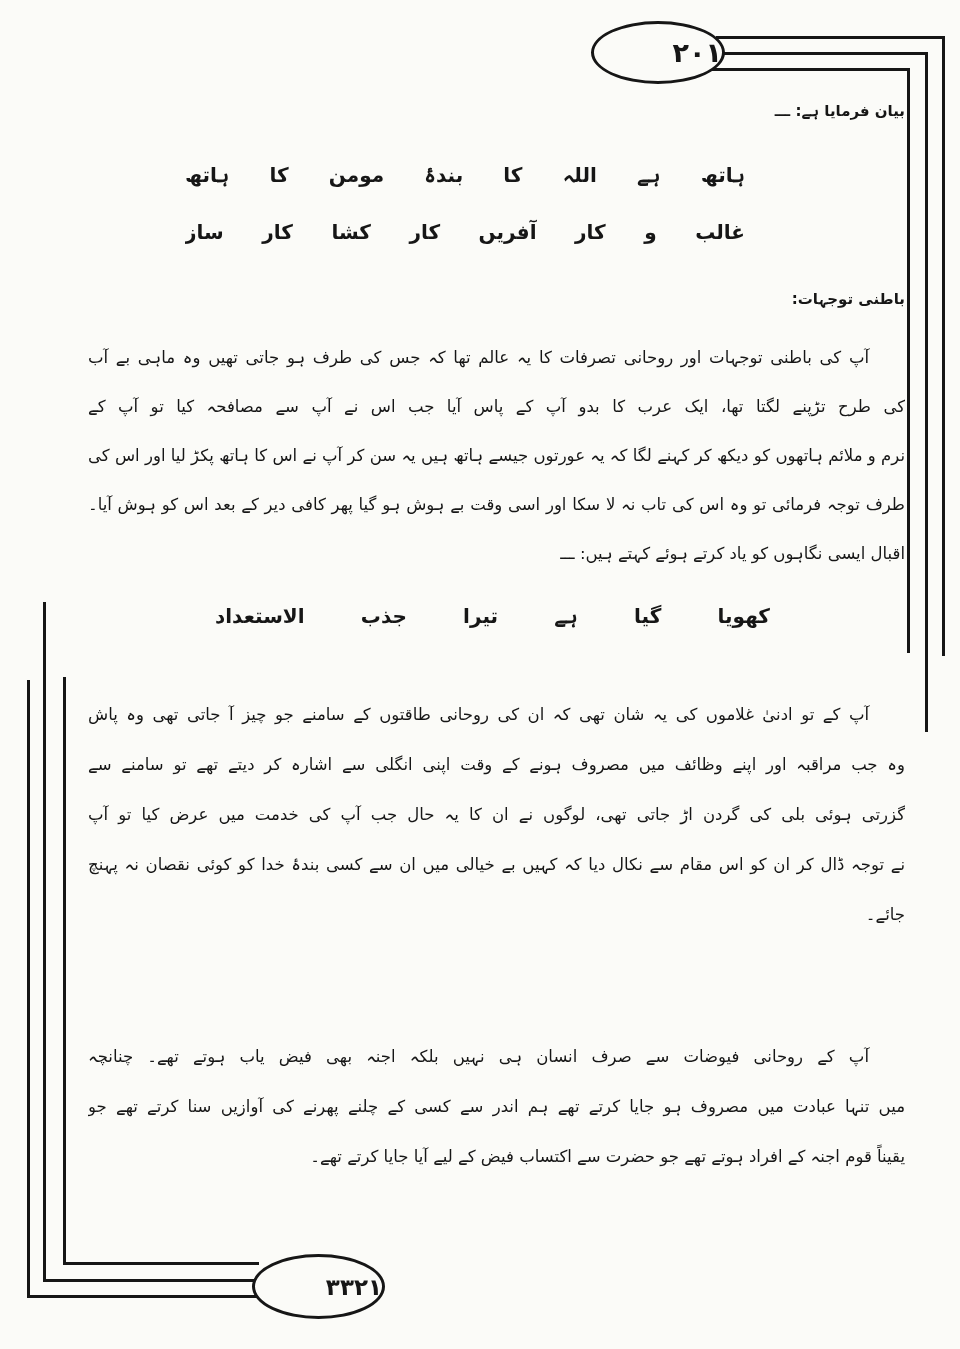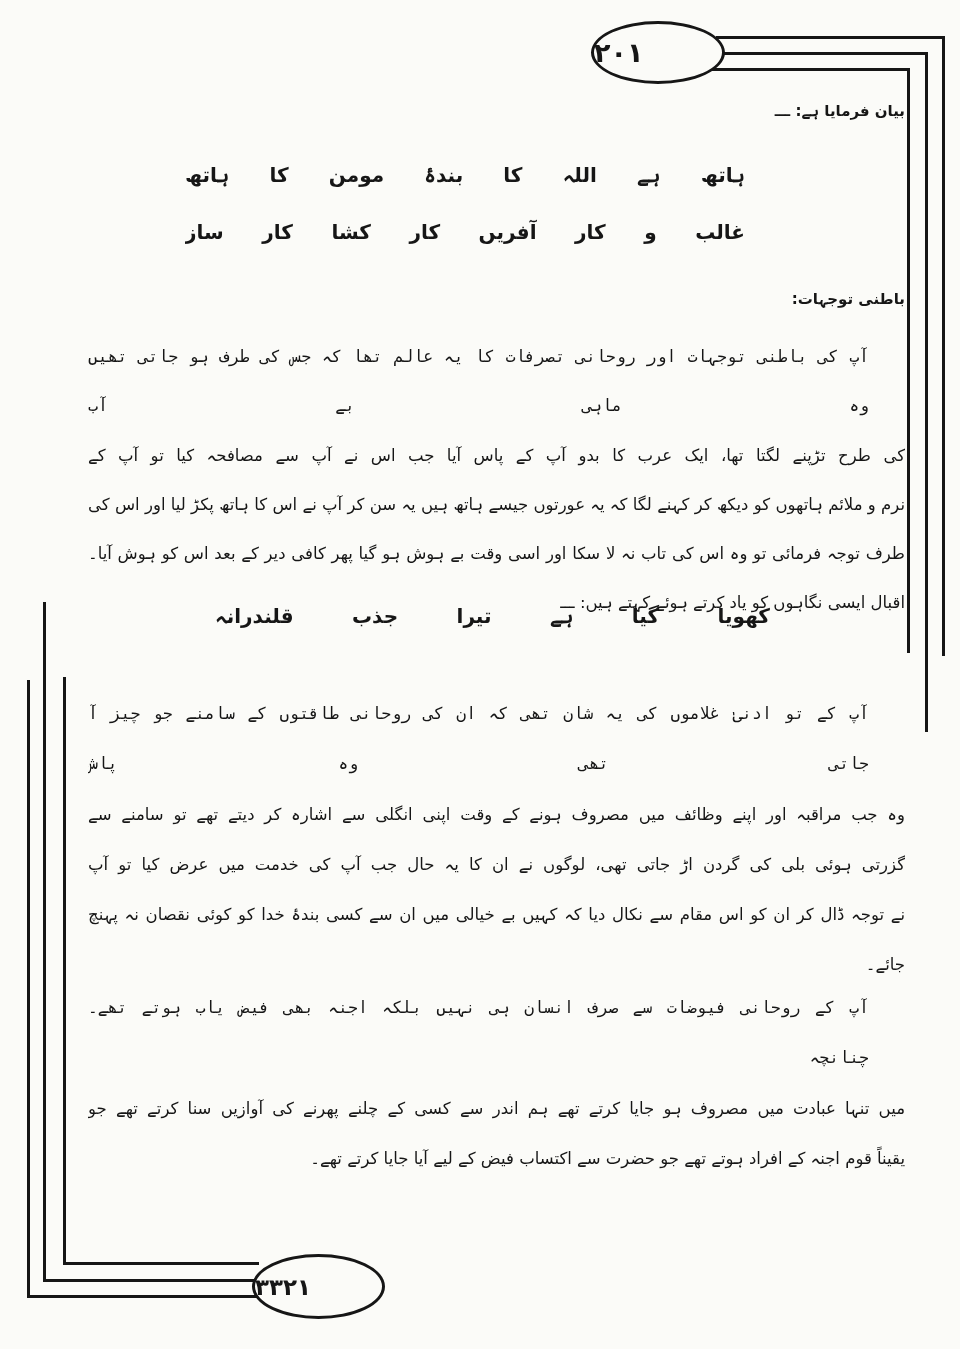--- a/index.html
+++ b/index.html
@@ -25,40 +25,40 @@
   .lv-a{left:27px;top:680px;height:618px;}
   .lv-b{left:43px;top:602px;height:680px;}
   .lv-c{left:63px;top:677px;height:588px;}
   
   .bl-a{left:63px;top:1262px;width:196px;}
   .bl-b{left:43px;top:1279px;width:224px;}
   .bl-c{left:27px;top:1295px;width:250px;}
   
   .oval{
     position:absolute;border:3px solid #161616;border-radius:50%;
-    background:#fbfbf8;display:flex;align-items:center;justify-content:flex-start;
+    background:#fbfbf8;display:flex;align-items:center;justify-content:flex-end;
     font-weight:bold;z-index:5;
   }
   .oval-top{left:591px;top:21px;width:128px;height:57px;font-size:27px;}
   .oval-bottom{left:252px;top:1254px;width:127px;height:59px;font-size:23px;letter-spacing:2px;}
   
   .content{position:absolute;left:88px;right:55px;top:0;direction:rtl;}
   .intro{position:absolute;top:102px;right:0;font-size:15px;font-weight:bold;}
   .heading{position:absolute;top:290px;right:0;font-size:15px;font-weight:bold;}
   .poem{position:absolute;font-weight:600;font-size:20px;}
   .poem .pline{text-align:justify;text-align-last:justify;overflow:hidden;}
   .poem1{top:147px;right:160px;width:560px;line-height:57px;}
   .poem2{top:585px;right:135px;width:555px;line-height:62px;}
   .para{position:absolute;left:0;right:0;font-size:16.5px;line-height:49px;}
   .para .line{text-align:justify;text-align-last:justify;overflow:hidden;}
-  .para .line:first-child{padding-right:36px;font-family:Liberation Mono, monospace;}
+  .para .line:first-child{padding-right:36px;}
   .para .line:last-child{text-align-last:right;}
   .para1{top:333px;}
   .para2{top:690px;line-height:50px;}
-  .para3{top:984px;line-height:50px;}
+  .para3{top:1032px;line-height:50px;}
 </style>
 </head>
 <body>
 
 <div class="page">
 
   <div>
     <div class="hline tl-a"></div>
     <div class="hline tl-b"></div>
     <div class="hline tl-c"></div>
@@ -93,21 +93,21 @@
 
     <div class="para para1">
         <div class="line">آپ کی باطنی توجہات اور روحانی تصرفات کا یہ عالم تھا کہ جس کی طرف ہو جاتی تھیں وہ ماہی بے آب</div>
         <div class="line">کی طرح تڑپنے لگتا تھا، ایک عرب کا بدو آپ کے پاس آیا جب اس نے آپ سے مصافحہ کیا تو آپ کے</div>
         <div class="line">نرم و ملائم ہاتھوں کو دیکھ کر کہنے لگا کہ یہ عورتوں جیسے ہاتھ ہیں یہ سن کر آپ نے اس کا ہاتھ پکڑ لیا اور اس کی</div>
         <div class="line">طرف توجہ فرمائی تو وہ اس کی تاب نہ لا سکا اور اسی وقت بے ہوش ہو گیا پھر کافی دیر کے بعد اس کو ہوش آیا۔</div>
         <div class="line">اقبال ایسی نگاہوں کو یاد کرتے ہوئے کہتے ہیں: ـــ</div>
       </div>
 
     <div class="poem poem2">
-      <div class="pline">کھویا گیا ہے تیرا جذب قلندرانہ</div>
+      <div class="pline">کھویا گیا ہے تیرا جذب الاستعداد</div>
     </div>
 
     <div class="para para2">
         <div class="line">آپ کے تو ادنیٰ غلاموں کی یہ شان تھی کہ ان کی روحانی طاقتوں کے سامنے جو چیز آ جاتی تھی وہ پاش</div>
         <div class="line">وہ جب مراقبہ اور اپنے وظائف میں مصروف ہونے کے وقت اپنی انگلی سے اشارہ کر دیتے تھے تو سامنے سے</div>
         <div class="line">گزرتی ہوئی بلی کی گردن اڑ جاتی تھی، لوگوں نے ان کا یہ حال جب آپ کی خدمت میں عرض کیا تو آپ</div>
         <div class="line">نے توجہ ڈال کر ان کو اس مقام سے نکال دیا کہ کہیں بے خیالی میں ان سے کسی بندۂ خدا کو کوئی نقصان نہ پہنچ</div>
         <div class="line">جائے۔</div>
       </div>
 

